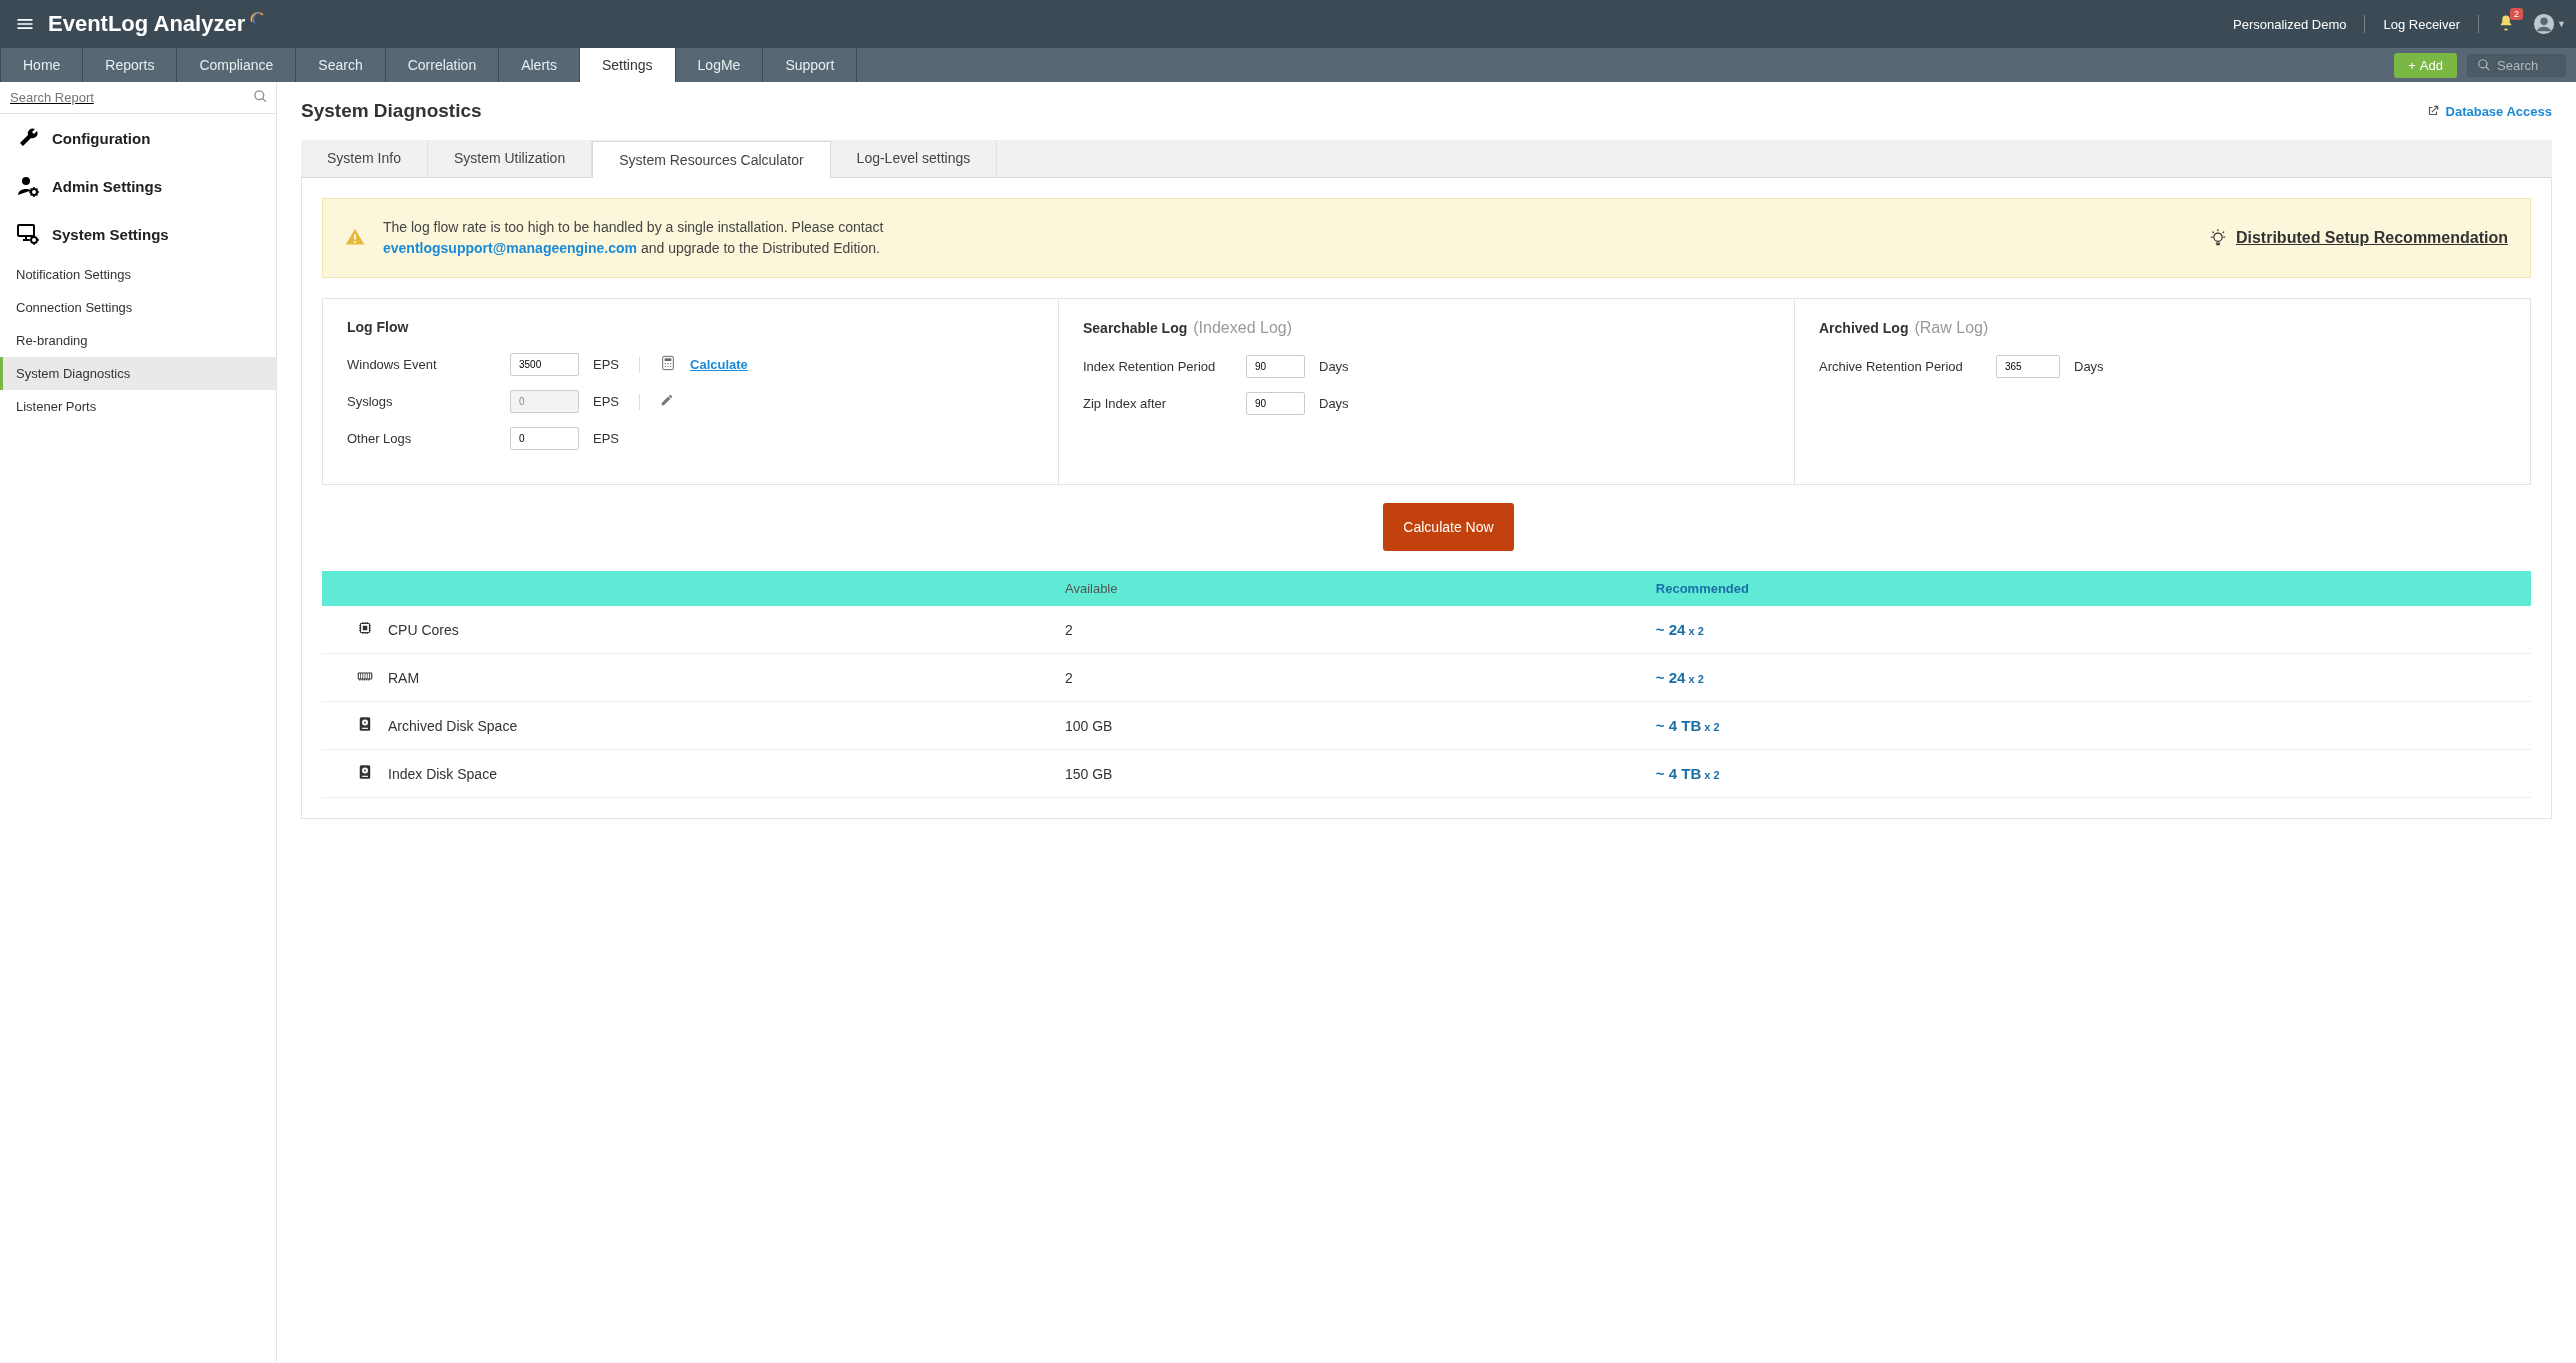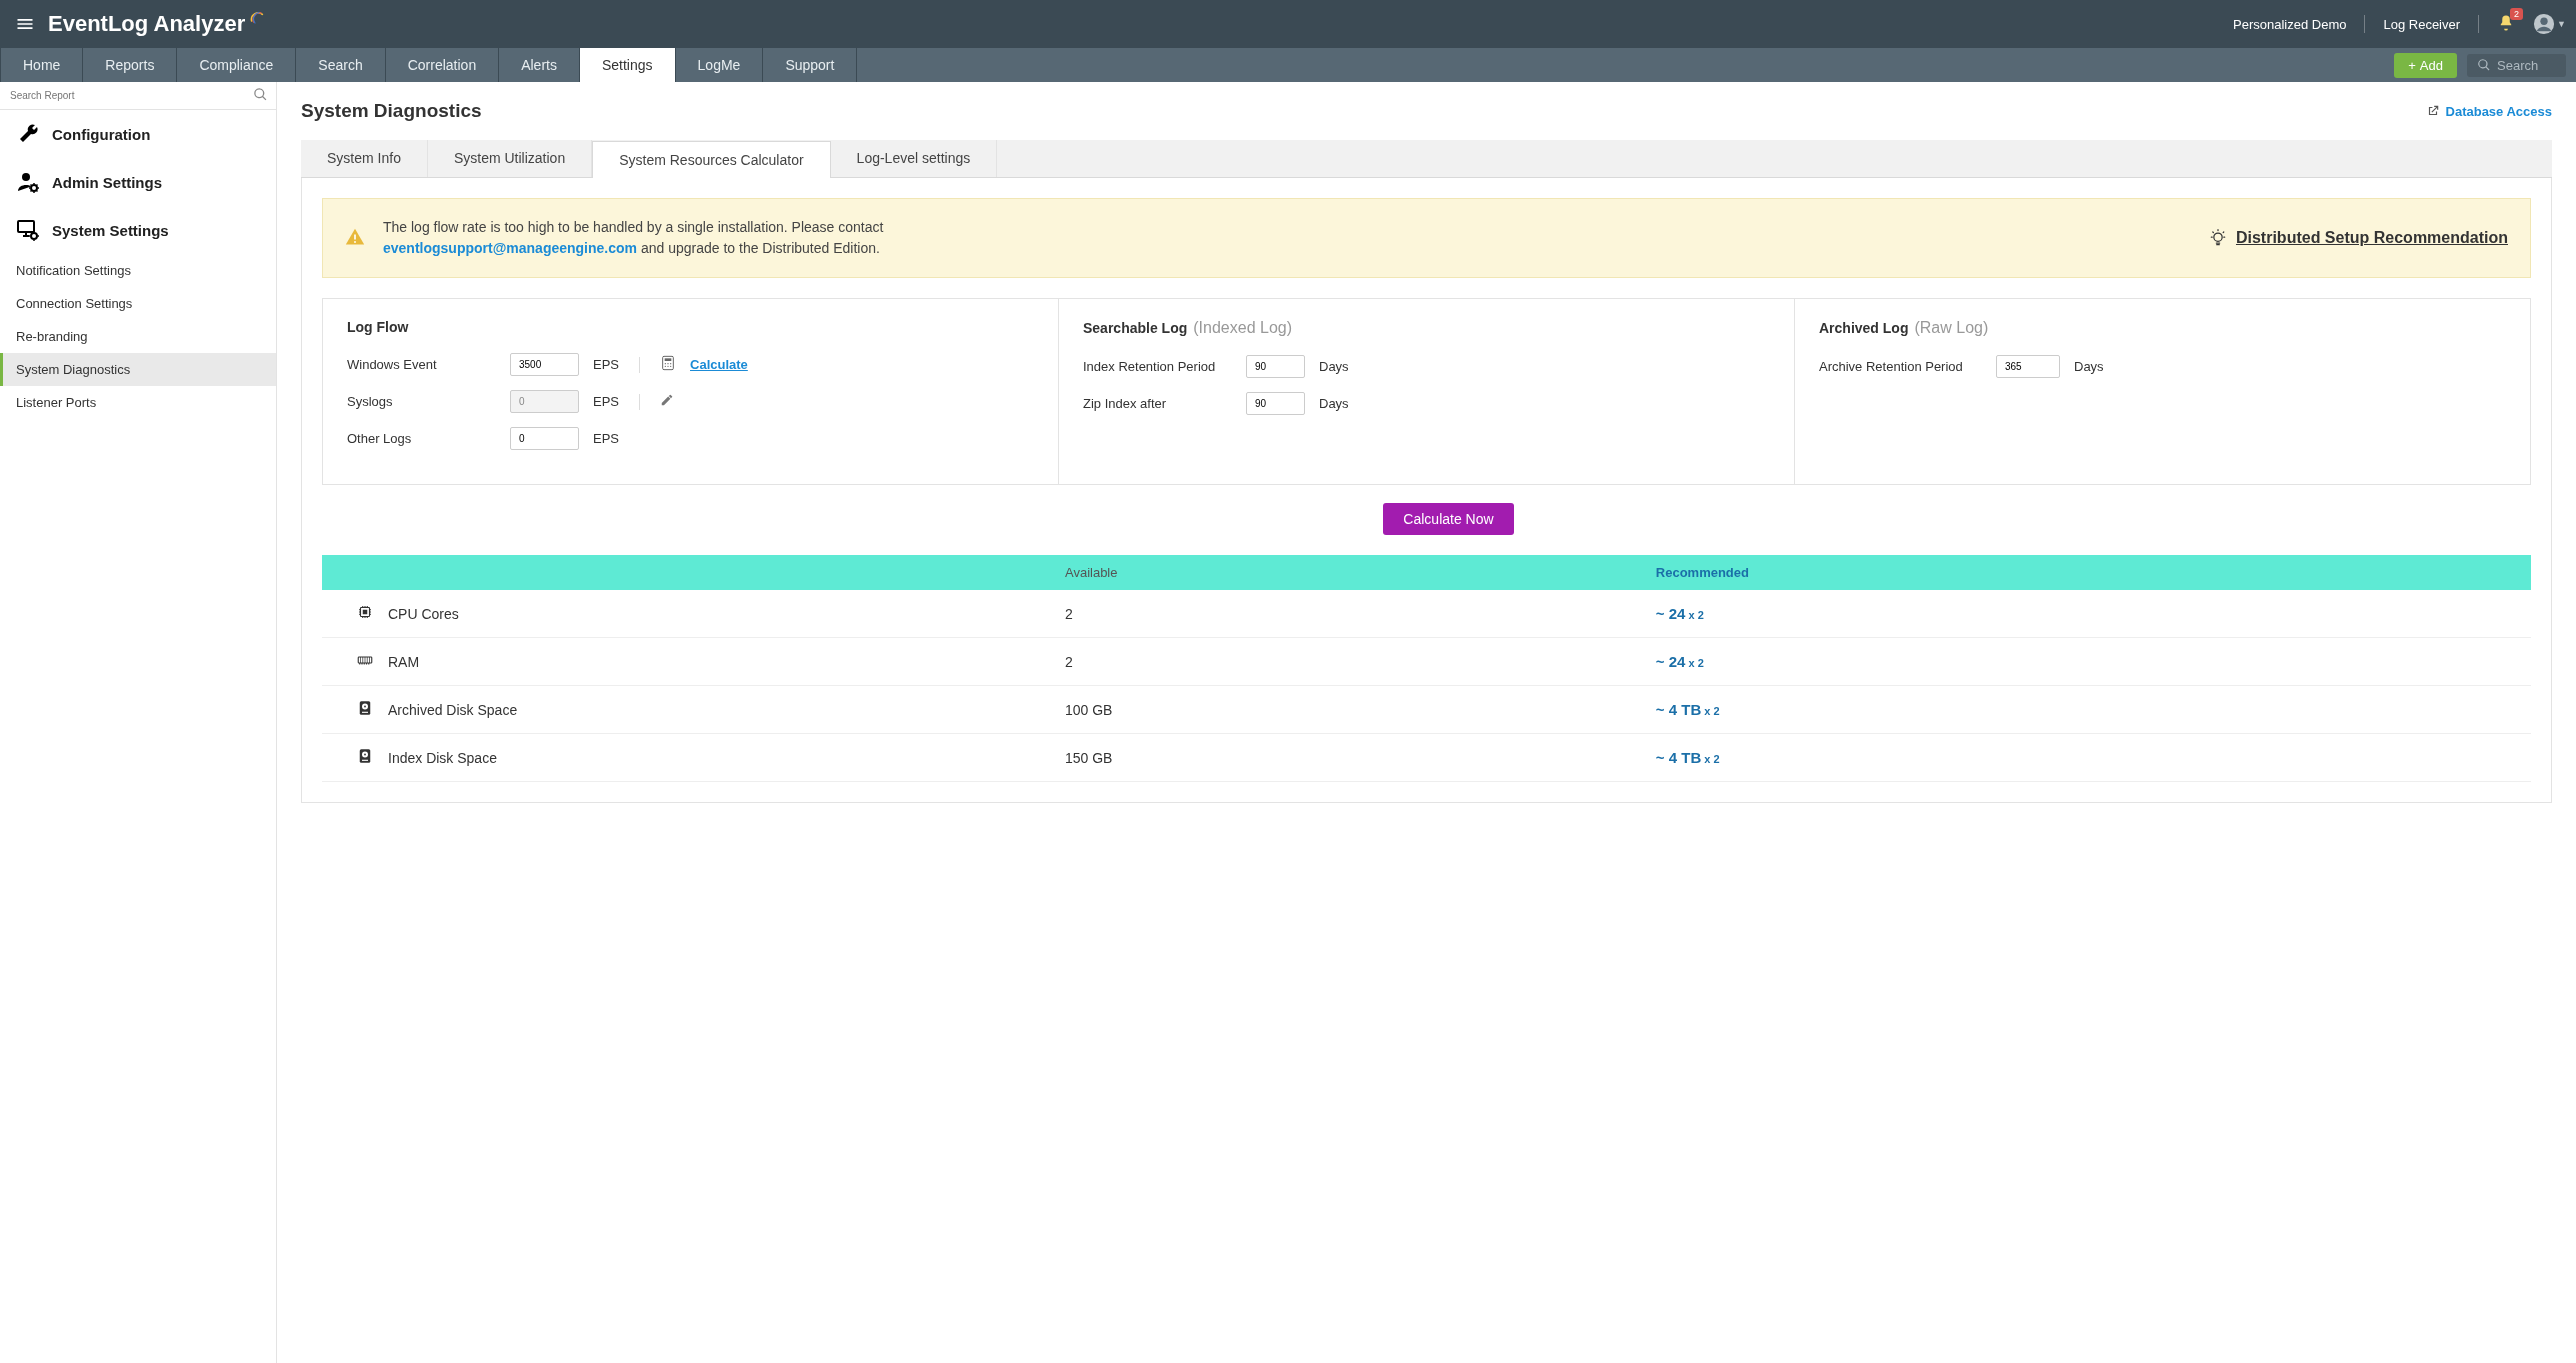--- a/index.html
+++ b/index.html
@@ -29,21 +29,21 @@
   .main-nav .tab.active { background:#fff; color:#333; }
   .nav-right { margin-left:auto; display:flex; align-items:center; gap:10px; }
   .add-btn { background:#7ab744; color:#fff; padding:5px 14px; border-radius:3px; cursor:pointer; font-size:13px; display:flex; align-items:center; gap:4px; }
   .global-search { background:#4b5a64; border-radius:3px; padding:4px 10px; display:flex; align-items:center; gap:6px; color:#aeb9c0; width:99px; cursor:text; }
   .global-search svg { width:14px; height:14px; fill:#aeb9c0; }
 
   
   .layout { display:flex; }
   .sidebar { width:277px; border-right:1px solid #e3e3e3; min-height:calc(100vh - 81px); }
   .side-search { position:relative; border-bottom:1px solid #e3e3e3; }
-  .side-search input { width:100%; padding:8px 28px 8px 10px; border:none; outline:none; font-size:10px; }
+  .side-search input { width:100%; padding:8px 28px 8px 10px; border:none; outline:none; font-size:13px;text-decoration:underline; }
   .side-search .mag { position:absolute; right:8px; top:50%; transform:translateY(-50%); }
   .side-search .mag svg { width:15px; height:15px; fill:#888; }
 
   .side-section { padding:12px 16px; display:flex; align-items:center; gap:12px; font-size:15px; font-weight:600; cursor:pointer; color:#212121; }
   .side-section svg { width:24px; height:24px; }
   .side-sub { padding:9px 16px 9px 16px; font-size:13px; cursor:pointer; color:#333; }
   .side-sub.active { background:#e9e9e9; border-left:3px solid #7ab744; padding-left:13px; }
 
   
   .content { flex:1; padding:18px 24px 40px; }
@@ -75,21 +75,21 @@
   .field-row label { width:149px; font-size:13px; color:#333; }
   .field-row input { width:69px; padding:5px 8px; border:1px solid #ccc; border-radius:2px; font-size:10px; }
   .field-row input:disabled { background:#f3f3f3; color:#888; }
   .unit { font-size:13px; color:#333; }
   .calc-link { color:#1b8bd6; text-decoration:underline; font-size:13px; cursor:pointer; }
   .vr { width:1px; height:16px; background:#ddd; margin:0 6px; }
   .pencil { cursor:pointer; }
   .pencil svg { width:14px; height:14px; fill:#777; }
 
   .calc-now-wrap { text-align:center; margin:18px 0 20px; }
-  .calc-now { background:#a21caf; color:#fff; padding:8px 20px; border:none; border-radius:3px; font-size:14px; cursor:pointer;margin-left:44px; }
+  .calc-now { background:#c2410c; color:#fff; padding:16px 20px; border:none; border-radius:3px; font-size:14px; cursor:pointer;margin-left:44px; }
 
   
   .res-table { width:100%; border-collapse:collapse; }
   .res-table thead th { background:#5eead4; padding:10px 14px; text-align:left; font-weight:400; color:#555; font-size:13px; }
   .res-table thead th.reco-h { color:#1b6fa8; font-weight:700; }
   .res-table td { padding:13px 14px; border-bottom:1px solid #eee; font-size:14px; vertical-align:middle; }
   .res-table td .icon-cell { display:flex; align-items:center; gap:14px; padding-left:20px; }
   .res-table td .icon-cell svg { width:18px; height:18px; }
   .reco-val { color:#1b6fa8; font-weight:700; font-size:15px; }
   .reco-val .mult { font-size:11px; font-weight:700; }

